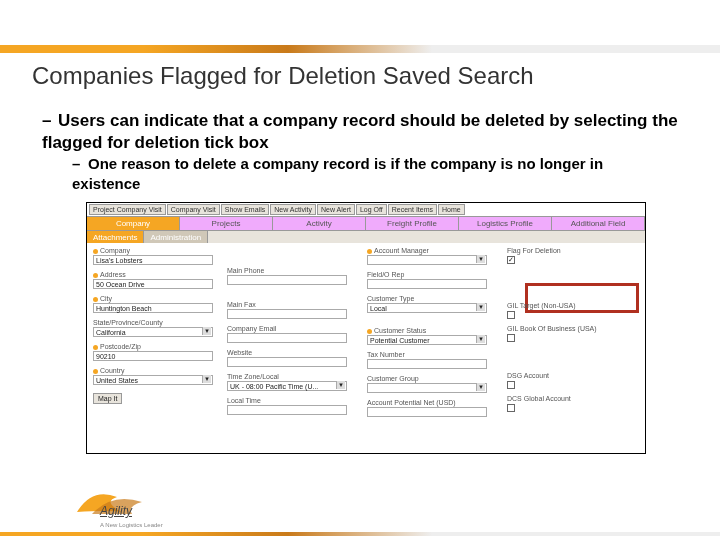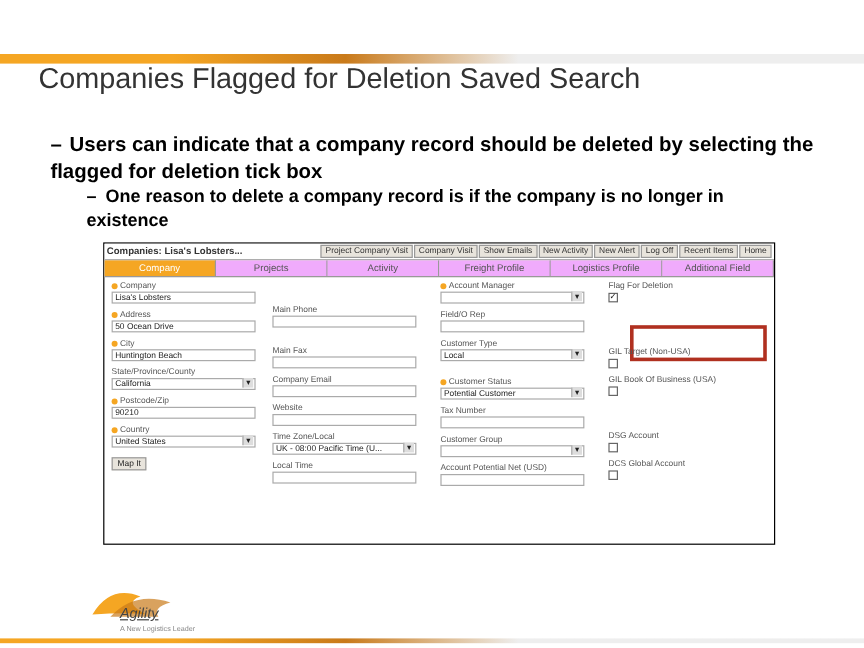--- a/index.html
+++ b/index.html
@@ -1,18 +1,18 @@
 <!DOCTYPE html>
 <html><head>
 <meta charset="utf-8">
 <style>
   * { box-sizing: border-box; margin: 0; padding: 0; }
   body { width: 720px; height: 540px; font-family: Arial, sans-serif; background: #fff; position: relative; }
   .topbar { height: 8px; background: linear-gradient(to right, #f5a623 0%, #f5a623 20%, #c97a1a 40%, #eee 60%, #eee 100%); position: absolute; top: 45px; left: 0; right: 0; }
-  .title { position: absolute; top: 52px; left: 32px; font-size: 24px; font-weight: normal; color: #333; }
+  .title { position: absolute; top: 62px; left: 32px; font-size: 24px; font-weight: normal; color: #333; }
   .bullet1 { position: absolute; top: 110px; left: 42px; right: 40px; font-size: 17px; font-weight: bold; color: #000; line-height: 1.3; }
   .bullet1 .dash { display: inline-block; width: 12px; }
   .bullet1 .txt { display: inline; margin-left: 4px; }
   .bullet2 { position: absolute; top: 154px; left: 72px; right: 56px; font-size: 15px; font-weight: bold; color: #000; line-height: 1.3; }
   .bullet2 .dash { display: inline-block; width: 12px; }
   .bullet2 .txt { display: inline; margin-left: 4px; }
   .shot { position: absolute; top: 202px; left: 86px; width: 560px; height: 252px; border: 1px solid #000; background: #fff; font-size: 8px; color: #222; overflow: hidden; }
   .shot-topbar { height: 14px; background: #fff; border-bottom: 1px solid #999; display: flex; align-items: center; padding: 0 2px; }
   .shot-topbar .crumb { font-weight: bold; font-size: 8px; color: #333; flex: 1; }
   .shot-topbar .btns { display: flex; gap: 1px; }
@@ -50,40 +50,43 @@
 <body>
 
 <div class="topbar"></div>
 <h1 class="title">Companies Flagged for Deletion Saved Search</h1>
 
 <div class="bullet1"><span class="dash">–</span><span class="txt">Users can indicate that a company record should be deleted by selecting the flagged for deletion tick box</span></div>
 <div class="bullet2"><span class="dash">–</span><span class="txt">One reason to delete a company record is if the company is no longer in existence</span></div>
 
 <div class="shot">
   <div class="shot-topbar">
-    <span class="crumb">Companies: Lisa's Lobsters...</span>
     <div class="btns">
       <span class="btn">Project Company Visit</span>
       <span class="btn">Company Visit</span>
       <span class="btn">Show Emails</span>
       <span class="btn">New Activity</span>
       <span class="btn">New Alert</span>
       <span class="btn">Log Off</span>
       <span class="btn">Recent Items</span>
       <span class="btn">Home</span>
     </div>
   </div>
   <div class="tabrow">
     <div class="tab active">Company</div>
     <div class="tab dark">Projects</div>
     <div class="tab dark">Activity</div>
     <div class="tab dark">Freight Profile</div>
     <div class="tab dark">Logistics Profile</div>
     <div class="tab dark">Additional Field</div>
   </div>
+  <div class="subtabrow">
+    <div class="subtab on">Attachments</div>
+    <div class="subtab">Administration</div>
+  </div>
 
   <div class="form-area">
     <div class="redbox"></div>
 
     <div class="col col1">
       <div class="fld">
           <span class="lbl"><span class="dot"></span><span>Company</span></span>
           <div class="inp">
             <span>Lisa's Lobsters</span>
           </div>

